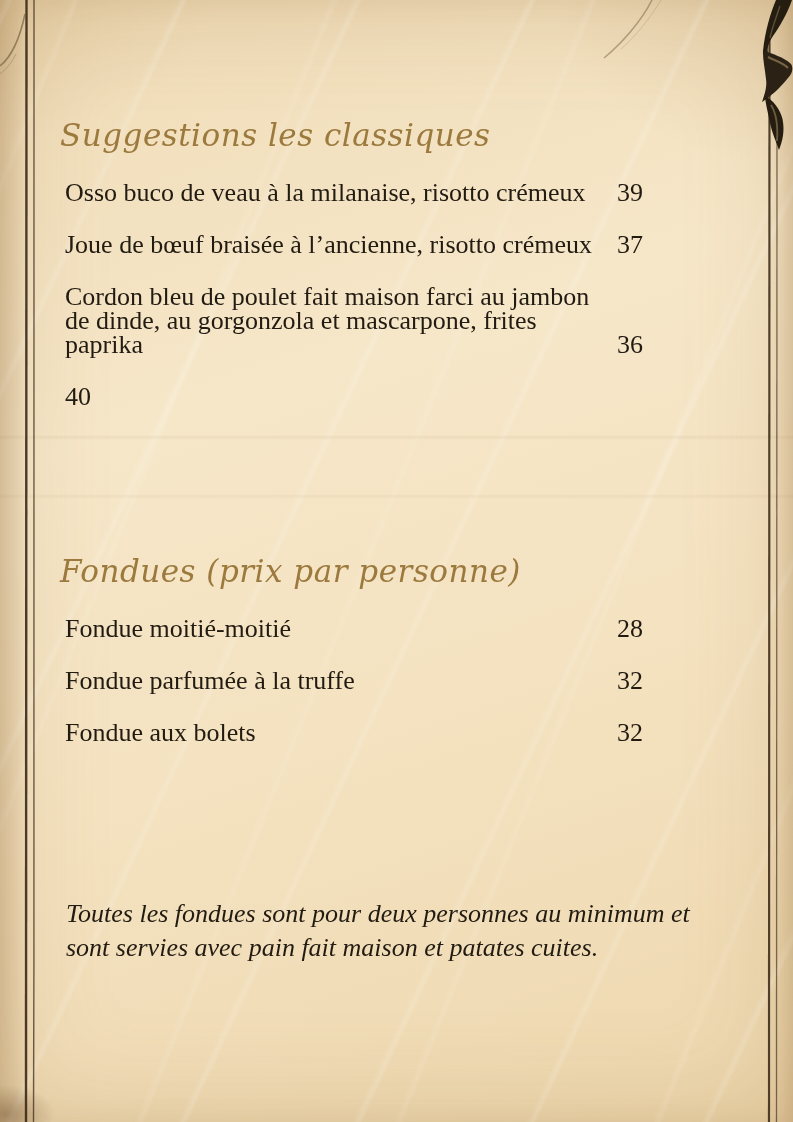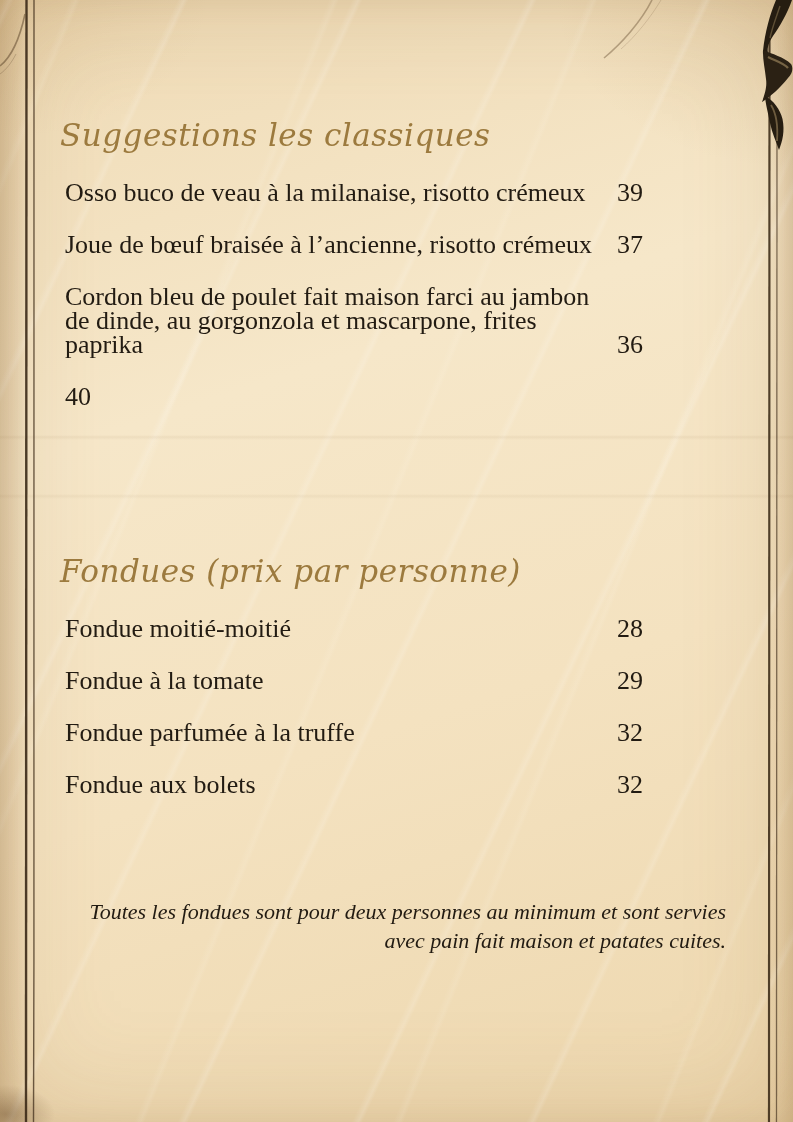--- a/index.html
+++ b/index.html
@@ -52,23 +52,23 @@
     line-height: 24px;
     color: var(--ink, #221b12);
   }
   .nm { width: 552px; }
   .pr { flex: 1; text-align: left; }
 
   .notes { position: absolute; top: 897px; left: 66px; width: 660px; }
   .notes p {
     margin: 0 0 30px 0;
     font-style: italic;
-    font-size: 22px;
+    font-size: 26px;
     line-height: 1.32;
-    text-align: right;
+    text-align: left;
     color: var(--ink, #221b12);
   }
 </style>
 </head>
 <body>
 
 <div class="page">
 
   <div class="texture"></div>
 
@@ -125,24 +125,20 @@
     </section>
 
     <section class="menu-section s2">
       <h1 class="script">Fondues (prix par personne)</h1>
       <div class="rows">
         <div class="row">
           <span class="nm">Fondue moitié-moitié</span>
           <span class="pr">28</span>
         </div>
         <div class="row">
-          <span class="nm">Fondue à la tomate</span>
-          <span class="pr">29</span>
-        </div>
-        <div class="row">
           <span class="nm">Fondue parfumée à la truffe</span>
           <span class="pr">32</span>
         </div>
         <div class="row">
           <span class="nm">Fondue aux bolets</span>
           <span class="pr">32</span>
         </div>
       </div>
     </section>
 

